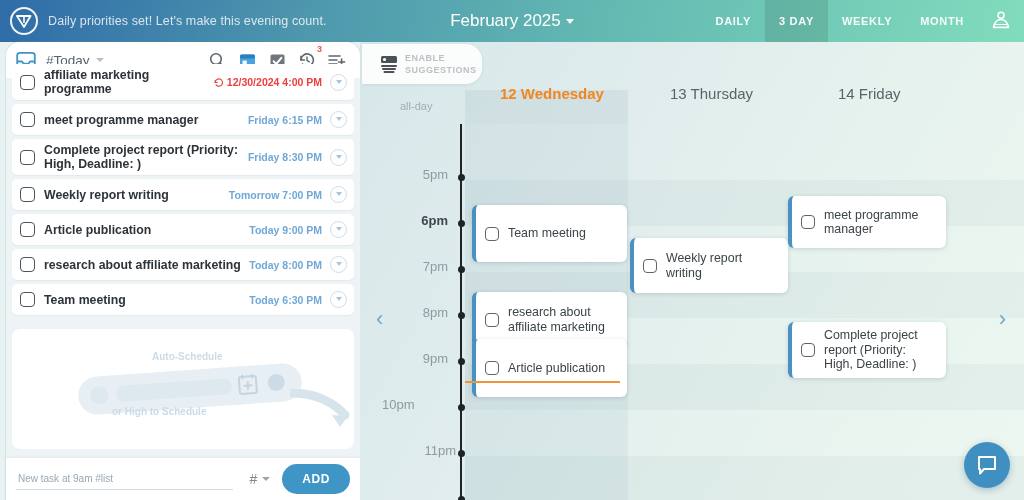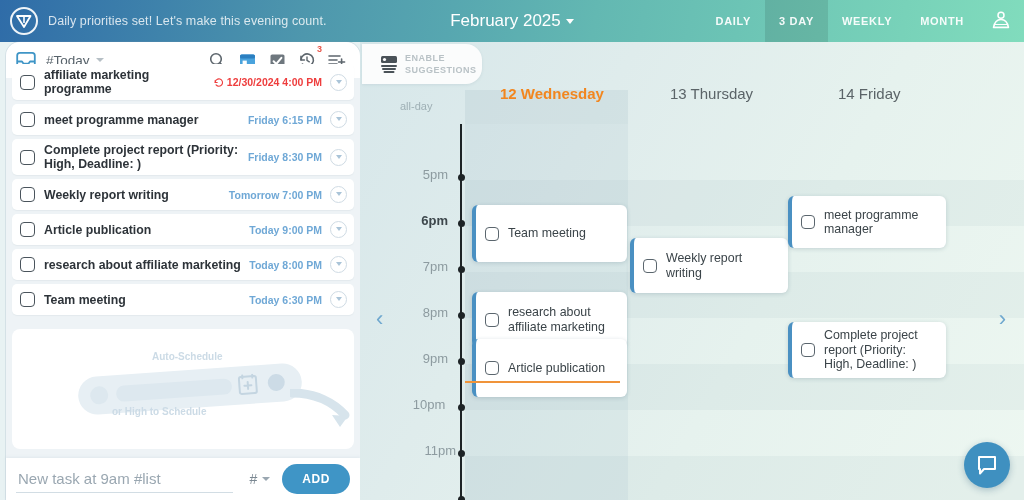--- a/index.html
+++ b/index.html
@@ -152,21 +152,21 @@
   }
 
   
   .addbar {
     position: absolute; left: 6px; bottom: 0; width: 354px; height: 42px;
     background: #ffffff; display: flex; align-items: center; padding: 0 10px;
     box-shadow: 0 -1px 3px rgba(100,130,150,.09);
   }
   .addbar input {
     flex: 1; border: none; border-bottom: 1px solid #d2dde4; outline: none;
-    font-family: "Liberation Sans", sans-serif; font-size: 15px; color: #36404a;
+    font-family: "Liberation Sans", sans-serif; font-size: 10px; color: #36404a;
     padding: 5px 2px; background: transparent;
   }
   .addbar input::placeholder { color: #9aa7b1; }
   .hash-sel {
     display: flex; align-items: center; gap: 5px; margin: 0 12px 0 16px;
     color: #7b8892; font-size: 14px; cursor: pointer;
   }
   .hash-sel .chev-sm { margin-left: 0; border-top-color: #9aa7b1; }
   .add-btn {
     background: #3f95c6; color: #fff; font-size: 12px; font-weight: bold;
@@ -471,21 +471,21 @@
       <div class="tick" style="top:326px;"></div>
       <div class="tick" style="top:372px;"></div>
     </div>
 
     <div class="hourlbl-wrap" style="top:82px;">
       <div class="hourlbl" style="top:50px;">5pm</div>
       <div class="hourlbl bold" style="top:96px;">6pm</div>
       <div class="hourlbl" style="top:142px;">7pm</div>
       <div class="hourlbl" style="top:188px;">8pm</div>
       <div class="hourlbl" style="top:234px;">9pm</div>
-      <div class="hourlbl" style="top:280px; right:0; overflow:hidden; width:62px; text-align:center;">10pm</div>
+      <div class="hourlbl" style="top:280px; right:16px; overflow:hidden; width:62px; text-align:left;">10pm</div>
       <div class="hourlbl" style="top:326px; right:4px; overflow:hidden; width:62px; text-align:right;">11pm</div>
     </div>
 
     <div class="ev" style="left:112px; top:163px; width:155px; height:57px;">
       <div class="cbox"></div>
       <div class="ev-title">Team meeting</div>
     </div>
 
     <div class="ev" style="left:112px; top:250px; width:155px; height:55px;">
       <div class="cbox"></div>

